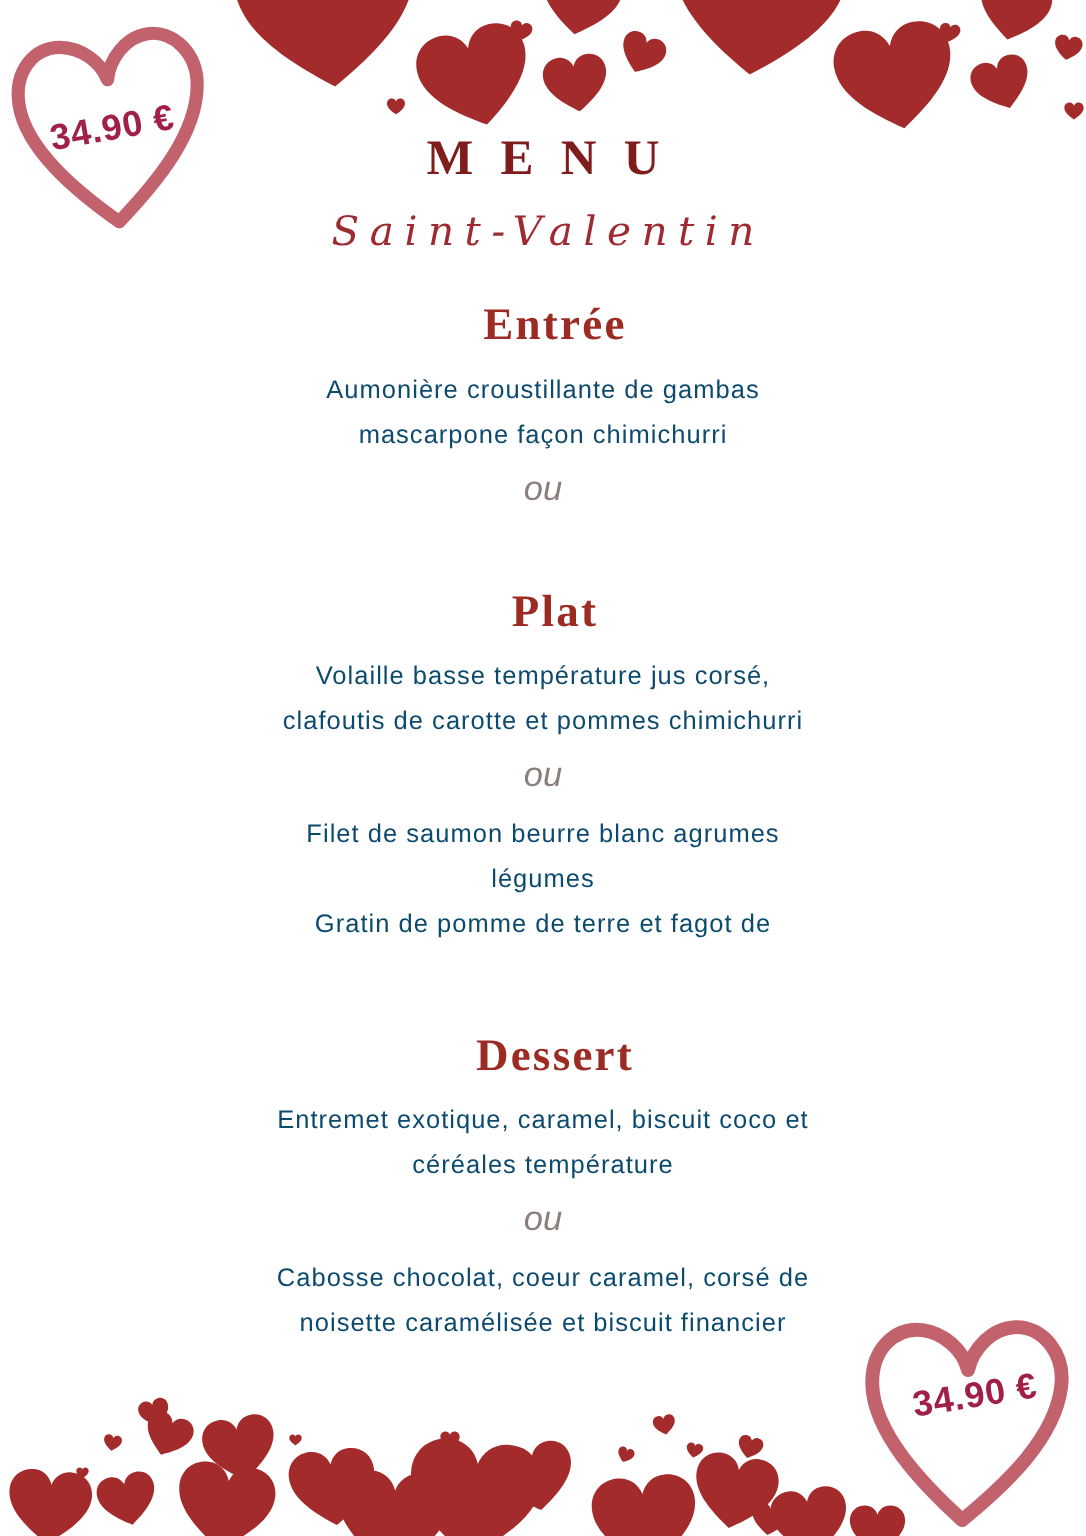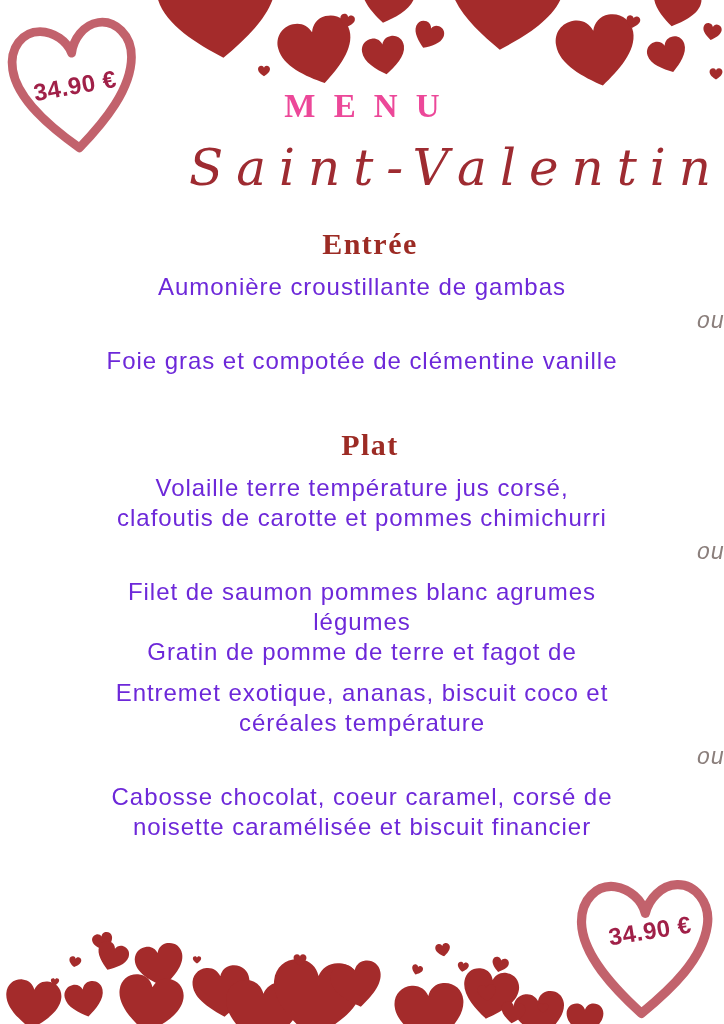--- a/index.html
+++ b/index.html
@@ -43,59 +43,57 @@
     width:100%;
     text-align:center;
   }
   .menu-title{
     margin:0;
     font-family:"Liberation Serif", serif;
     font-weight:bold;
     font-size:33px;
     letter-spacing:0.55em;
     padding-left:0.55em;
-    color:#ec4899;
+    color:#7f1d1d;
   }
   .menu-subtitle{
     margin:14px 0 0 0;
     font-family:"DejaVu Serif", serif;
     font-style:italic;
     font-weight:normal;
-    font-size:50px;
+    font-size:27px;
     letter-spacing:0.26em;
     padding-left:0.26em;
     color:#9E2B31;
-    text-align:right;
   }
   .menu-section{margin:0;}
   .section-heading{
     margin:30px 0 0 16px;
     font-family:"Liberation Serif", serif;
     font-weight:bold;
     font-size:30px;
     letter-spacing:0.05em;
     color:#9C2B24;
   }
   .section--plat .section-heading{margin-top:52px;text-align:center;}
   .section--dessert .section-heading{margin-top:56px;}
   .dish{
     margin:11px auto 0 auto;
-    font-size:24px;
+    font-size:17px;
     line-height:30px;
     letter-spacing:0.04em;
-    color:#6d28d9;
+    color:#0c4a6e;
   }
   .dish-line{display:block;}
   .or{
     margin:7px 0 1px 0;
-    font-family:Liberation Mono, monospace;
+    font-family:Liberation Sans, sans-serif;
     font-style:italic;
     font-size:23px;
     color:#8B7F7C;
-    text-align:right;
   }
 </style>
 </head>
 <body>
 
 <div class="page">
 
   <svg class="hearts-svg hearts-top" width="724" height="130" viewBox="0 0 724 130" fill="#A42B2B" aria-hidden="true">
     <defs>
       <g id="heart">
@@ -161,44 +159,43 @@
   </div>
 
   <div class="menu-content">
     <h1 class="menu-title">MENU</h1>
     <h2 class="menu-subtitle">Saint-Valentin</h2>
 
     <section class="menu-section section--entree">
       <h3 class="section-heading">Entrée</h3>
       <p class="dish">
         <span class="dish-line">Aumonière croustillante de gambas</span>
+        <span class="dish-line">mascarpone façon chimichurri</span>
       </p>
       <p class="or">ou</p>
-      <p class="dish">
-        <span class="dish-line">Foie gras et compotée de clémentine vanille</span>
-      </p>
     </section>
 
     <section class="menu-section section--plat">
       <h3 class="section-heading">Plat</h3>
       <p class="dish">
-        <span class="dish-line">Volaille terre température jus corsé,</span>
+        <span class="dish-line">Volaille basse température jus corsé,</span>
         <span class="dish-line">clafoutis de carotte et pommes chimichurri</span>
       </p>
       <p class="or">ou</p>
       <p class="dish">
-        <span class="dish-line">Filet de saumon pommes blanc agrumes</span>
+        <span class="dish-line">Filet de saumon beurre blanc agrumes</span>
         <span class="dish-line">légumes</span>
         <span class="dish-line">Gratin de pomme de terre et fagot de</span>
       </p>
     </section>
 
     <section class="menu-section section--dessert">
-      <p class="dish">
-        <span class="dish-line">Entremet exotique, ananas, biscuit coco et</span>
+      <h3 class="section-heading">Dessert</h3>
+      <p class="dish">
+        <span class="dish-line">Entremet exotique, caramel, biscuit coco et</span>
         <span class="dish-line">céréales température</span>
       </p>
       <p class="or">ou</p>
       <p class="dish">
         <span class="dish-line">Cabosse chocolat, coeur caramel, corsé de</span>
         <span class="dish-line">noisette caramélisée et biscuit financier</span>
       </p>
     </section>
   </div>
 

